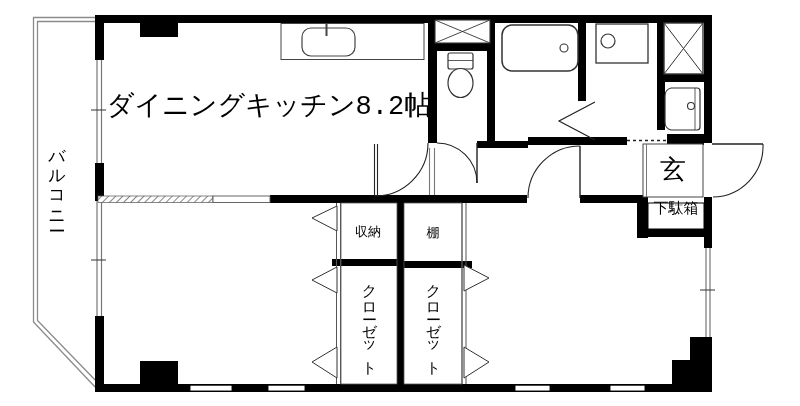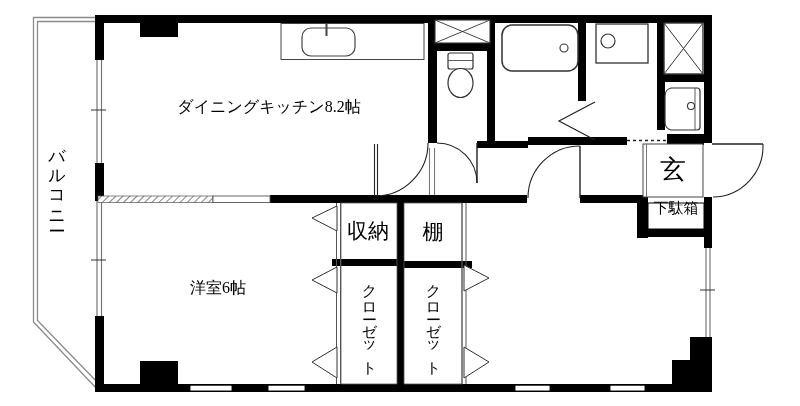--- a/index.html
+++ b/index.html
@@ -17,23 +17,23 @@
     white-space:nowrap;
     transform:translate(-50%,-50%);
     font-family:"Liberation Serif","DejaVu Serif",serif;
     line-height:1;
   }
   .vertical{
     writing-mode:vertical-rl;
     text-orientation:upright;
     letter-spacing:2px;
   }
-  .fs24{font-size:16px;}
+  .fs24{font-size:27px;font-family:Liberation Mono, monospace;}
   .fs26{font-size:26px;}
-  .fs18{font-size:21px;}
+  .fs18{font-size:13px;}
   .fs17{font-size:17px;}
   .fs15{font-size:15px;}
 </style>
 </head>
 <body>
 
 <div id="plan">
 
   <svg width="800" height="406" viewBox="0 0 800 406">
     <defs>
@@ -198,21 +198,20 @@
         <polygon points="464,265 464,291 489,278"></polygon>
         <polygon points="464,347 464,378 489,362"></polygon>
       </g>
     </g>
   </svg>
 
   <div class="label vertical fs17" style="left:57px;top:180px;">バルコニー</div>
 
   <div class="label fs24" style="left:269px;top:107px;">ダイニングキッチン8.2帖</div>
 
-  <div class="label fs24" style="left:218px;top:288px;">洋室6帖</div>
 
 
   <div class="label fs18" style="left:368px;top:231px;">収納</div>
 
   <div class="label fs18" style="left:433px;top:232px;">棚</div>
 
   <div class="label vertical fs15" style="left:369px;top:322px;">クローゼット</div>
 
   <div class="label vertical fs15" style="left:433px;top:322px;">クローゼット</div>
 

